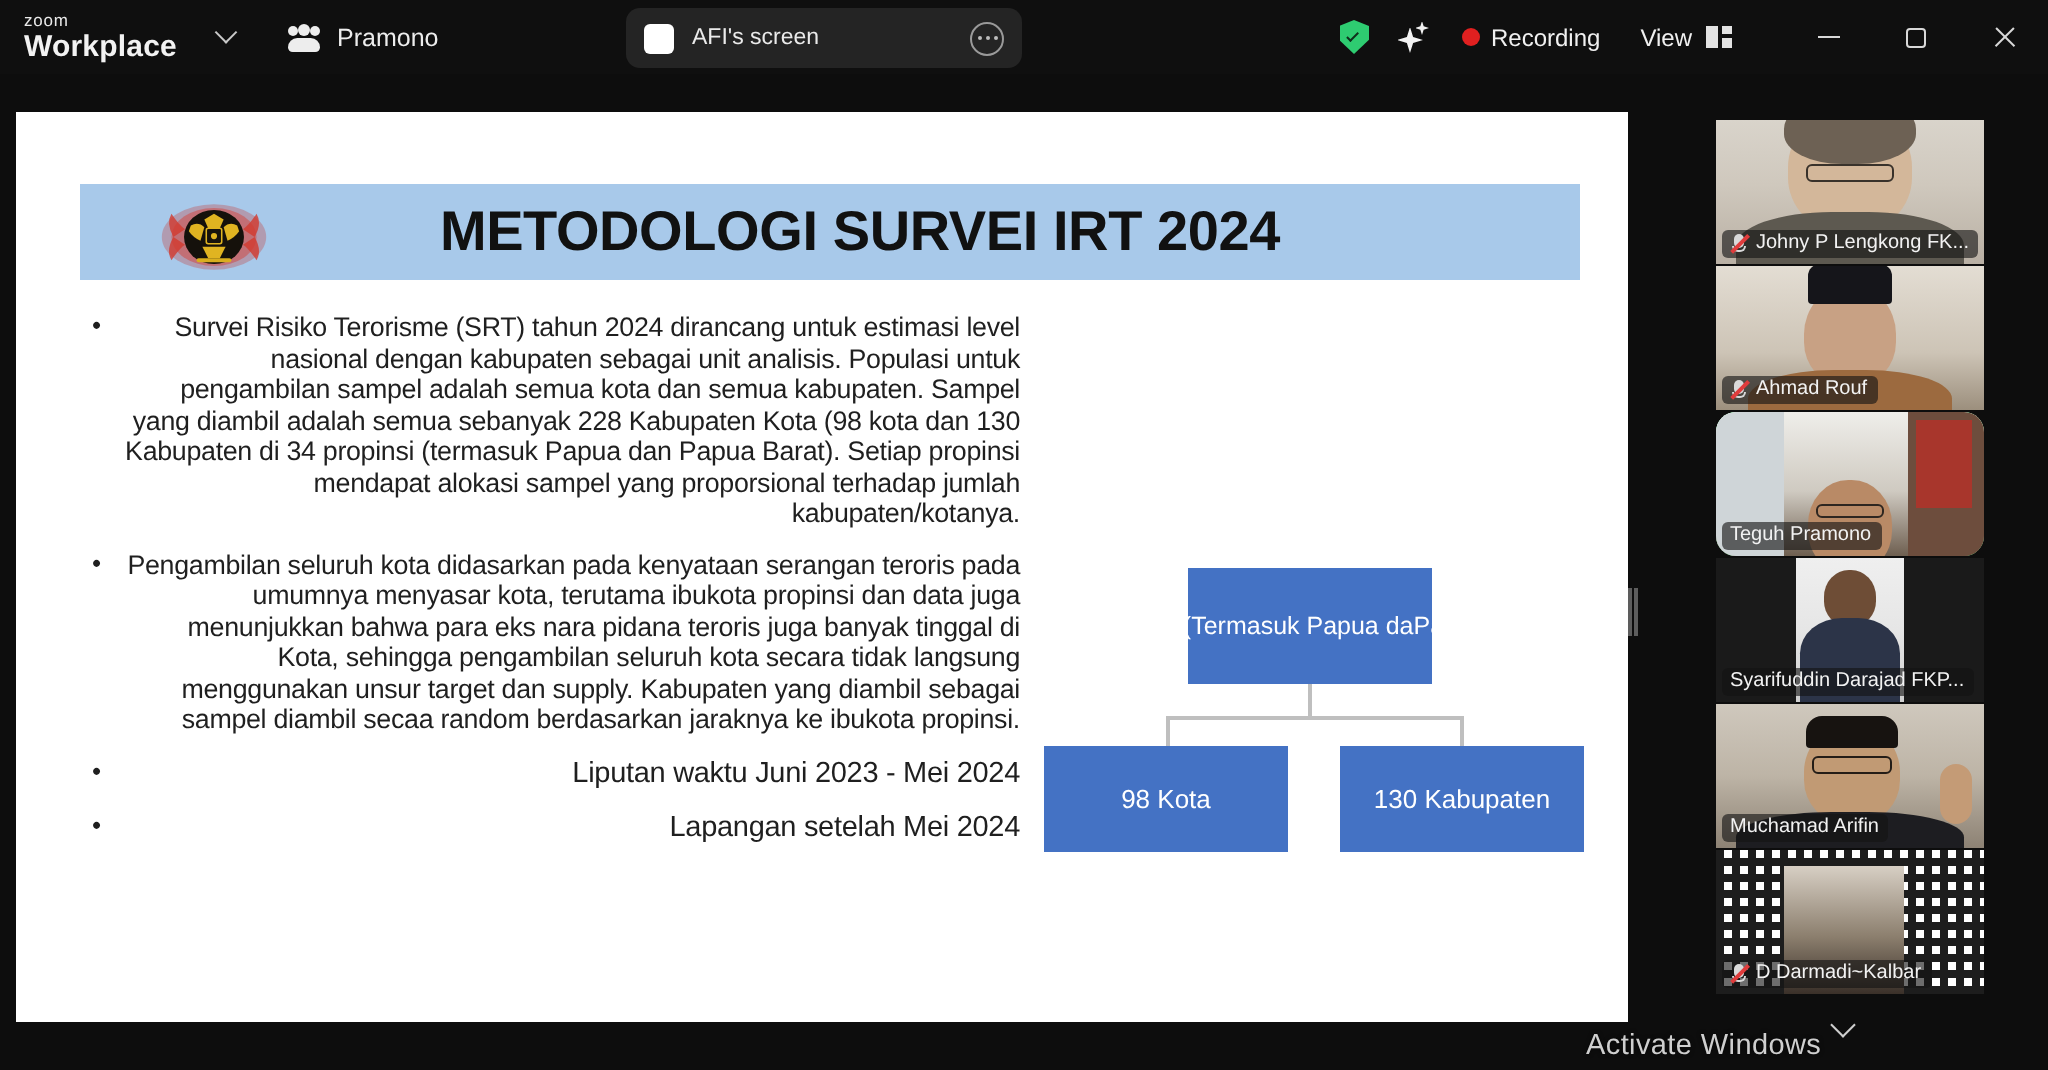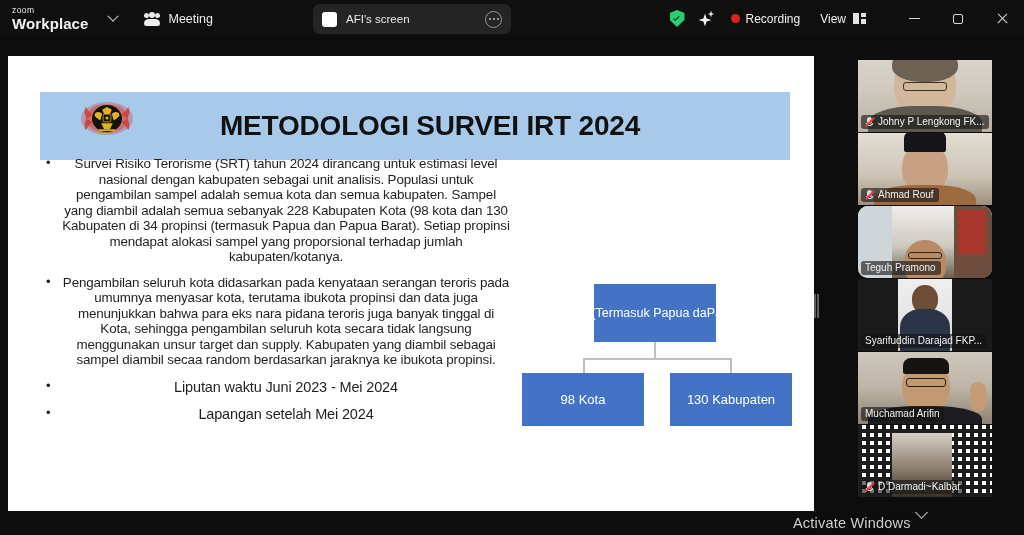--- a/index.html
+++ b/index.html
@@ -113,21 +113,21 @@
 
   
   .slide {
     position: absolute; left: 8px; top: 56px;
     width: 806px; height: 455px;
     background: #ffffff;
     overflow: hidden;
   }
   .slide-title-bar {
     position: absolute; left: 32px; top: 36px;
-    width: 750px; height: 68px;
+    width: 750px; height: 48px;
     background: #a8c9ea;
     display: flex; align-items: center;
   }
   .garuda {
     position: absolute; left: 38px; top: 6px;
     width: 58px; height: 41px;
   }
   .slide-title {
     width: 100%;
     text-align: center;
@@ -143,21 +143,21 @@
     position: absolute; left: 32px; top: 100px;
     width: 470px;
     color: #1f1f1f;
   }
   .bullet {
     position: relative;
     padding-left: 22px;
     font-size: 13.4px;
     line-height: 15.5px;
     margin-bottom: 10px;
-    text-align: center;
+    text-align: right;
     letter-spacing: -0.15px;
   }
   .bullet:before {
     content: "•";
     position: absolute; left: 6px; top: -1px;
     font-size: 13px; color: #1f1f1f;
   }
   .bullet.short { font-size: 14.5px; line-height: 18px; margin-bottom: 9px; }
 
   
@@ -282,21 +282,21 @@
       <span class="chev"></span>
     </div>
 
     <div class="meeting-group">
       <span class="people-ico">
         <i></i>
           <i></i>
           <i></i>
           <i></i>
       </span>
-      <span>Meeting</span>
+      <span>Pramono</span>
     </div>
 
     <div class="share-pill">
       <span class="sq"></span>
       <span class="lbl">AFI's screen</span>
       <span class="dots-circle">
         <i></i>
           <i></i>
           <i></i>
       </span>

